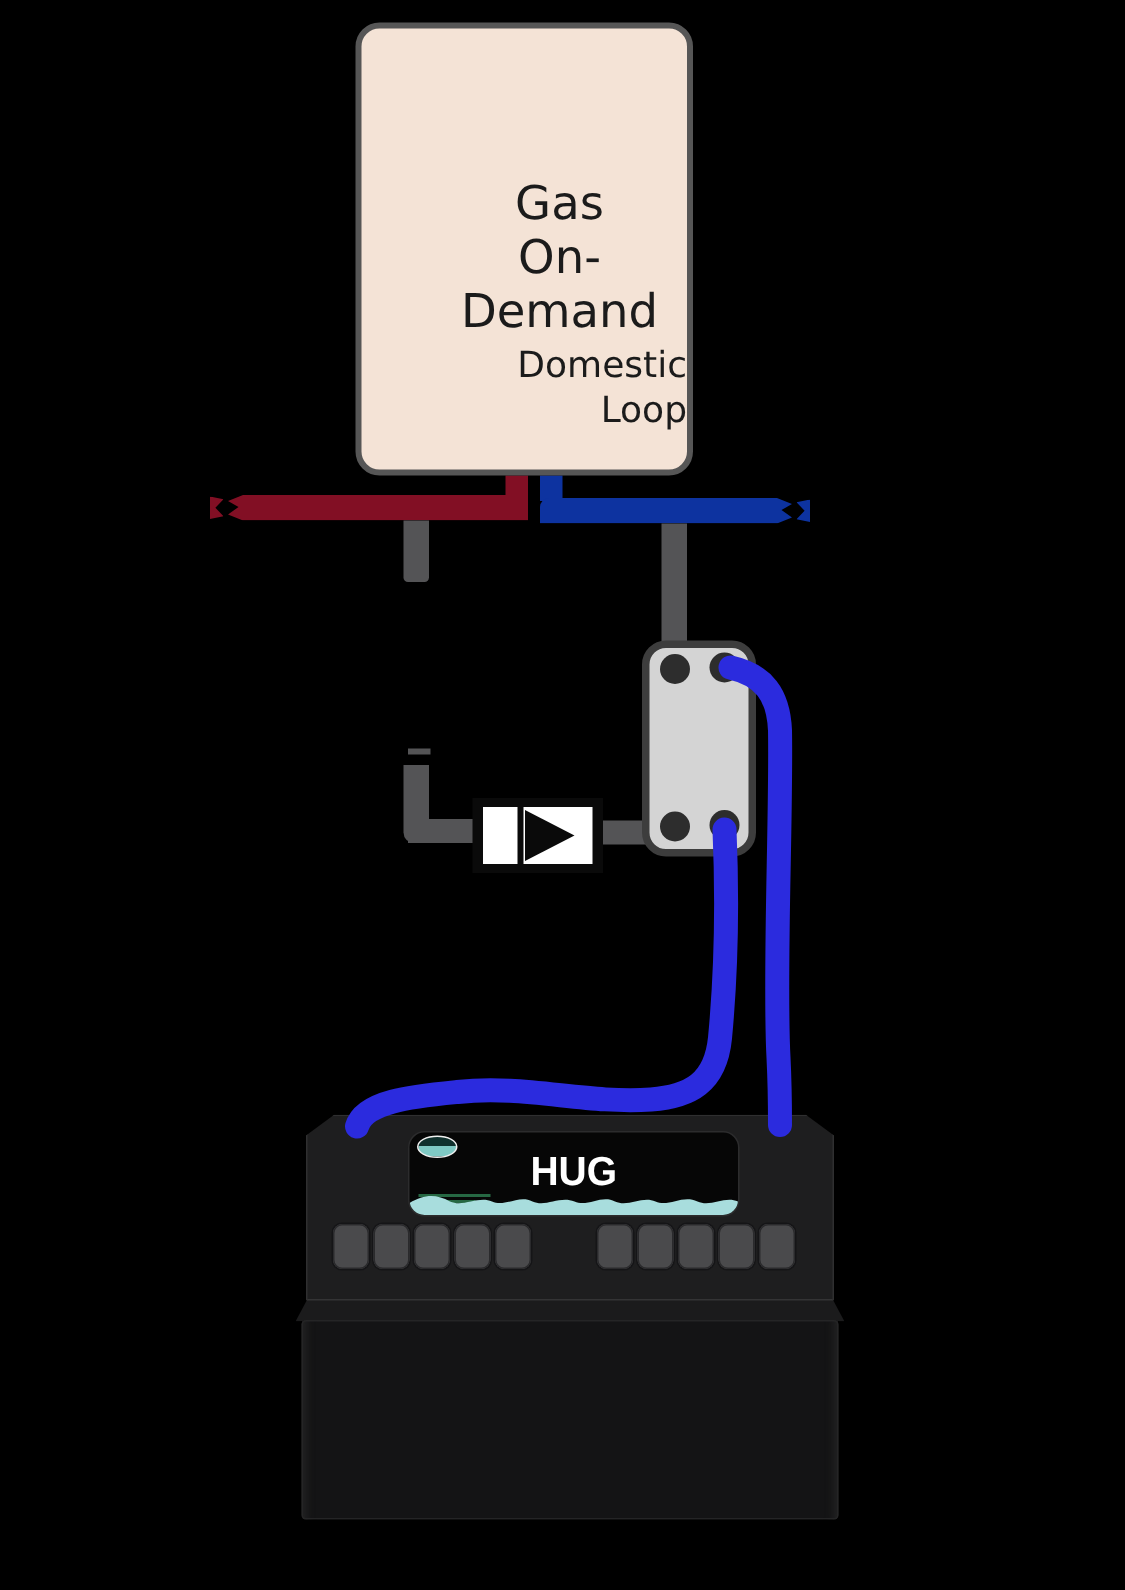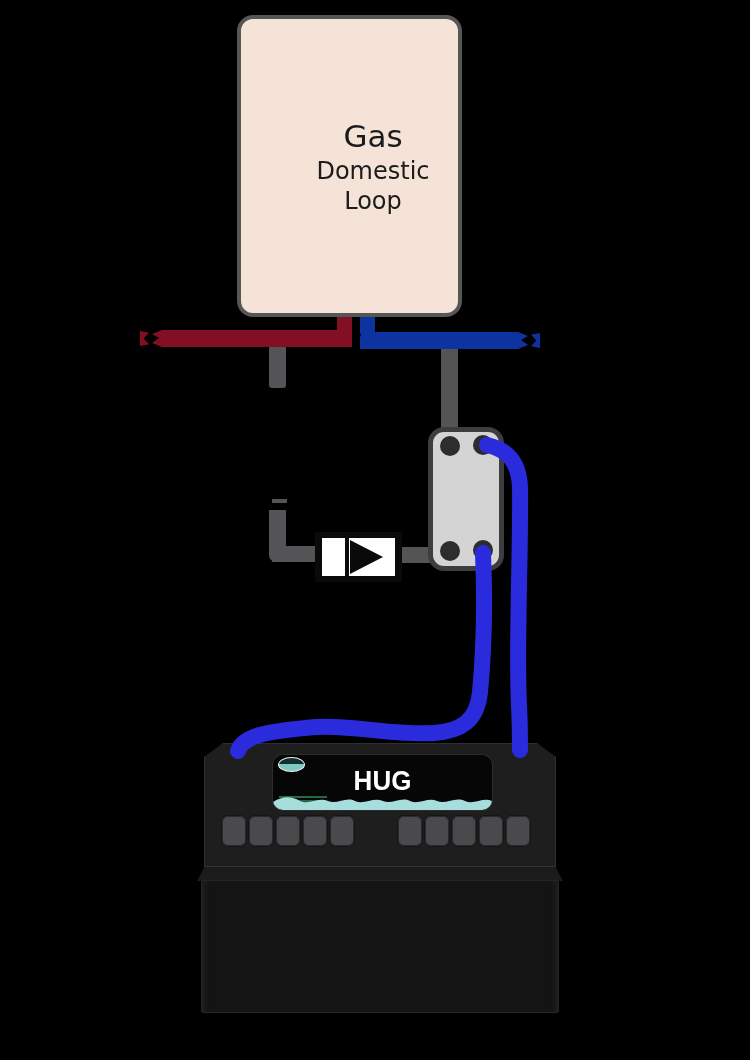--- a/index.html
+++ b/index.html
@@ -9,21 +9,21 @@
   }
   .abs{position:absolute;}
 
   
   #heater{
     left:237px;top:15px;width:217px;height:294px;
     background:var(--heater_fill);border:4px solid var(--heater_border);
     border-radius:16px;text-align:center;color:var(--heater_text);
   }
   #heater .big{font-size:31px;line-height:36px;}
-  #heater .small{font-size:24px;line-height:30px;margin-top:2px;}
+  #heater .small{font-size:24px;line-height:30px;margin-top:2px;text-align:right;}
   #heater-text{padding-top:99px;padding-left:47px;}
 
   
   .hotpipe{background:var(--pipe_hot);}
   .coldpipe{background:var(--pipe_cold);}
   .graypipe{background:var(--pipe_gray);}
 
   #hot-stub{left:337px;top:317px;width:15px;height:15px;}
   #hot-run{
     left:152px;top:330px;width:200px;height:17px;
@@ -135,20 +135,21 @@
   <div class="abs graypipe" id="gray-drop-left"></div>
   <div class="abs graypipe" id="gray-dash"></div>
   <div class="abs graypipe" id="elbow-v"></div>
   <div class="abs graypipe" id="elbow-h"></div>
   <div class="abs graypipe" id="valve-out"></div>
   <div class="abs graypipe" id="gray-drop-right"></div>
 
   <div class="abs" id="heater">
     <div id="heater-text">
       <div class="big">Gas</div>
+      <div class="big">On-Demand</div>
       <div class="small">Domestic Loop</div>
     </div>
   </div>
 
   <div class="abs" id="check-valve"></div>
   <div class="abs" id="cv-white"></div>
   <div class="abs" id="cv-divider"></div>
   <div class="abs" id="cv-arrow"></div>
 
   <div class="abs" id="exchanger"></div>

